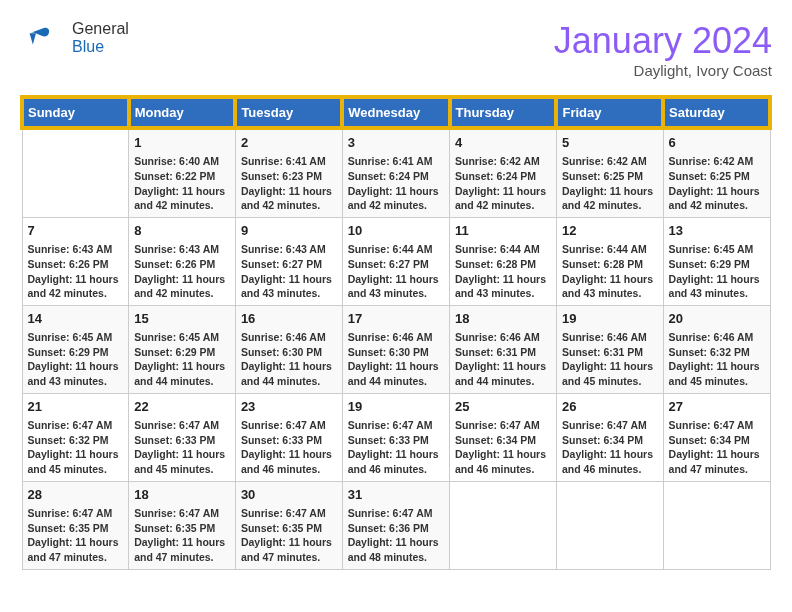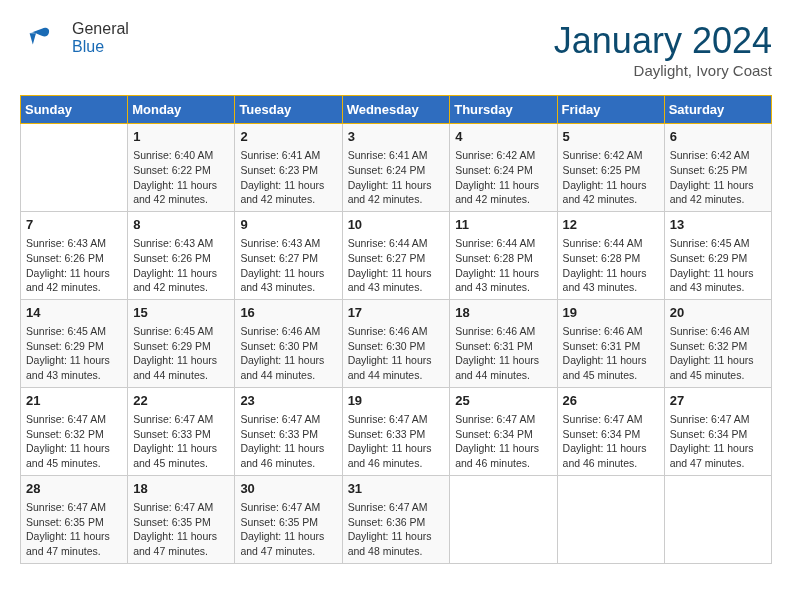--- a/index.html
+++ b/index.html
@@ -24,59 +24,60 @@
     .logo-general { color: #333; }
     .logo-blue { color: #1a6bb5; }
     .logo-icon {
       width: 32px;
       height: 32px;
     }
     .title-block { text-align: right; }
     .month-title {
       font-size: 36px;
       font-weight: normal;
-      color: #0c4a6e;
+      color: #8b5cf6;
     }
     .location {
       font-size: 15px;
       color: #555;
     }
     table {
       width: 100%;
       border-collapse: collapse;
       font-size: 11px;
     }
     thead th {
       background-color: #2f6dbf;
       color: #fff;
       padding: 6px 4px;
       text-align: left;
       font-size: 13px;
       font-weight: bold;
-      border: 1px solid #eab308;
+      border: 4px solid #eab308;
     }
     tbody td {
       border: 1px solid #ccc;
       vertical-align: top;
       padding: 4px 5px;
       width: 108px;
       min-height: 80px;
       color: #333;
       line-height: 1.4;
     }
     .day-number {
       font-size: 13px;
       font-weight: bold;
       color: #222;
       display: block;
       margin-bottom: 2px;
     }
     .day-info {
       font-size: 10.5px;
       color: #333;
+      font-weight: bold;
     }
     tbody tr:nth-child(odd) td { background: #f9f9f9; }
     tbody tr:nth-child(even) td { background: #fff; }
     .empty { background: #fff !important; }
   </style>
 </head>
 <body>
 
 <div class="header">
   <div class="logo">

